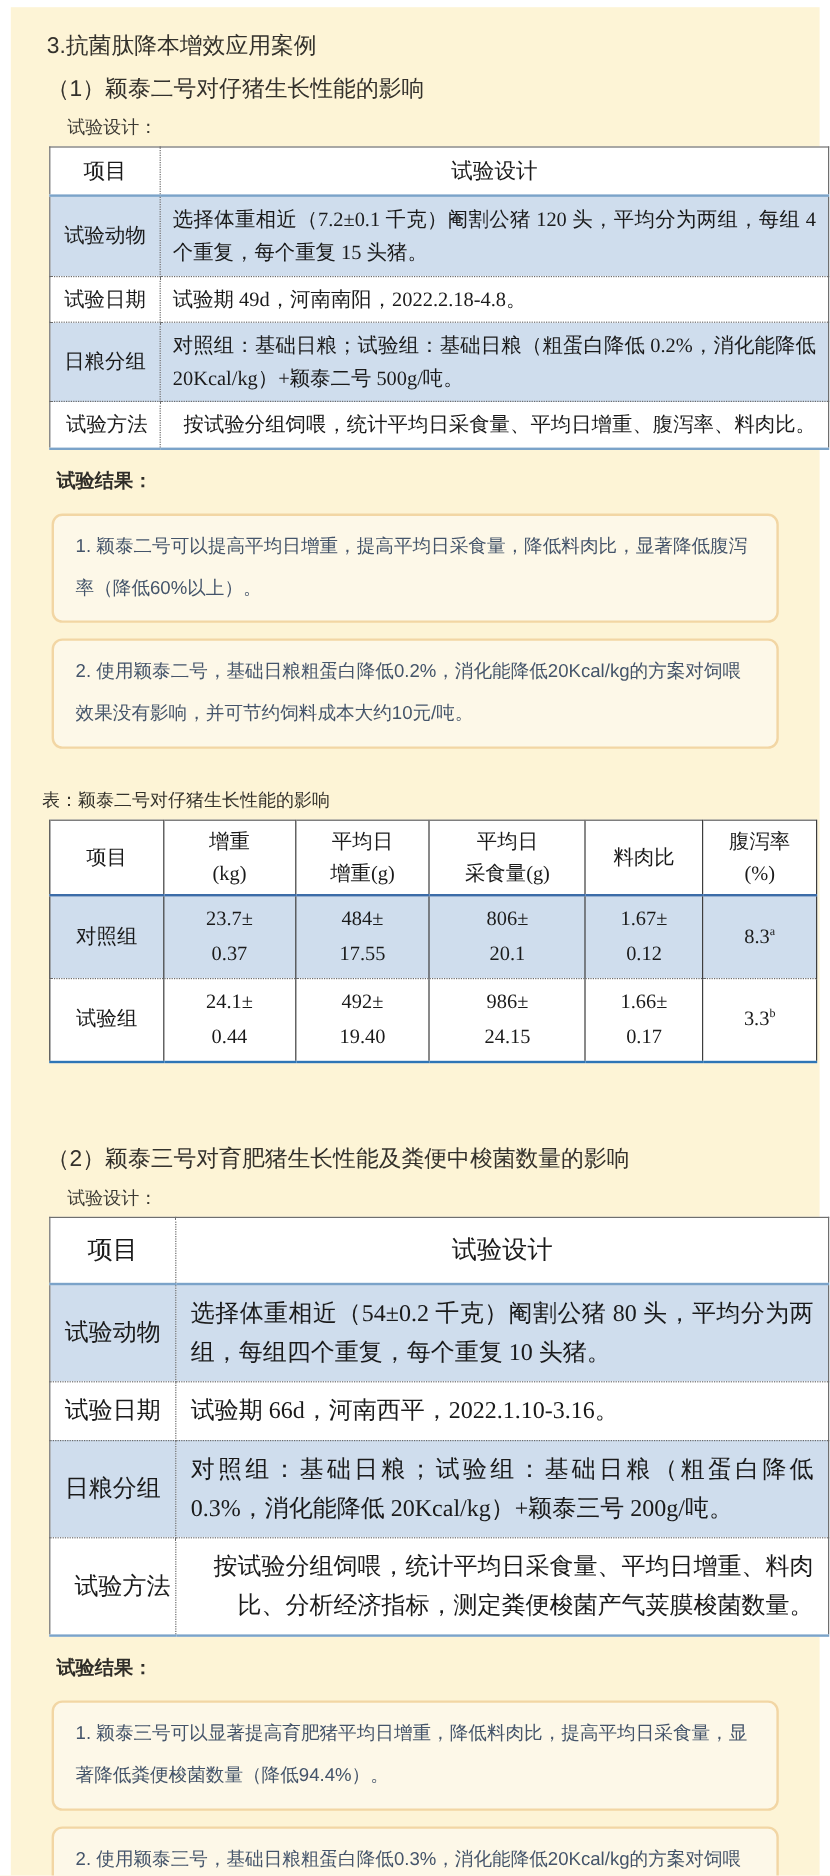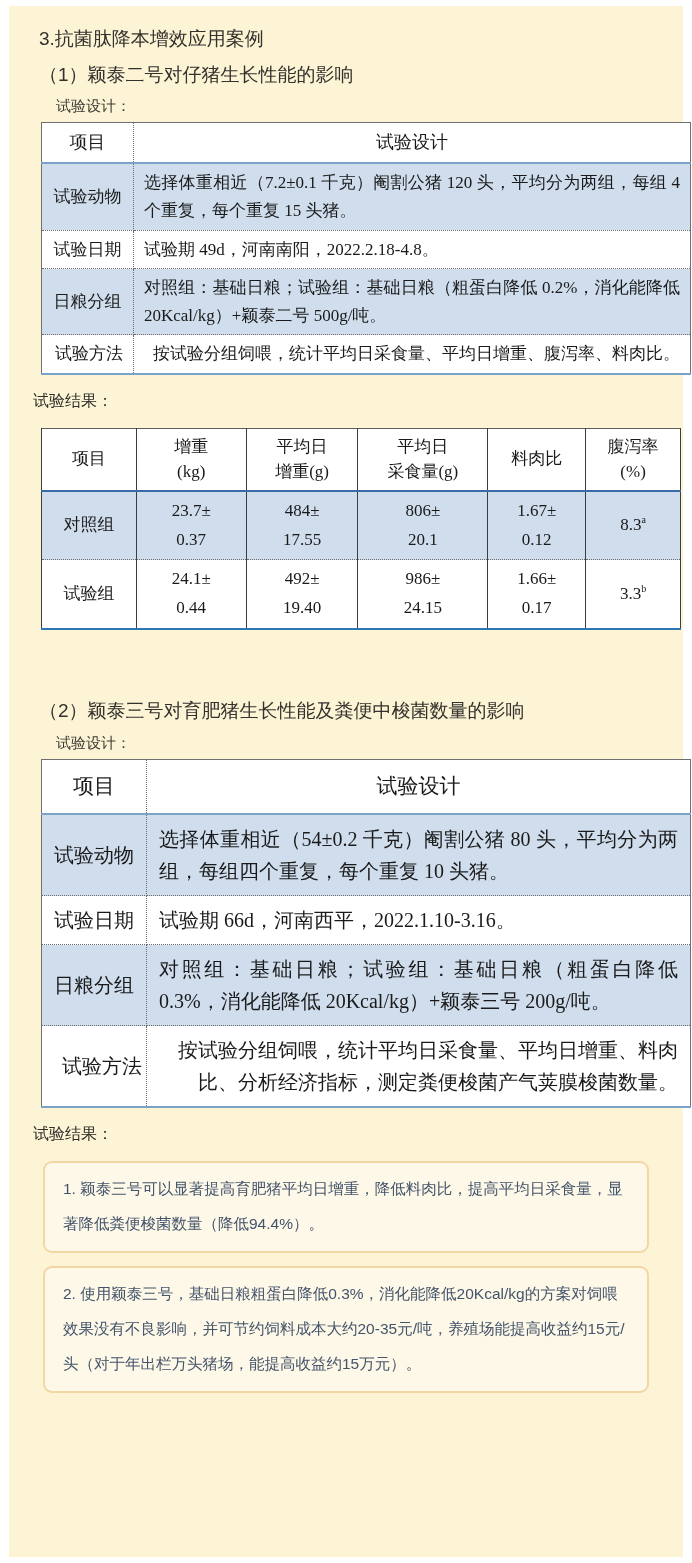--- a/index.html
+++ b/index.html
@@ -47,21 +47,21 @@
   table.design tr.hl{background:var(--row_highlight);}
   table.design tbody tr:last-child td{border-bottom:2px solid var(--header_rule);text-align:right;}
   table.t1{font-size:17px;line-height:1.62;}
   table.t1 td.rowlabel{width:92px;}
   table.t2{font-size:20px;line-height:1.6;}
   table.t2 thead th{font-size:21px;padding:10px;}
   table.t2 td{padding:8px 12px;}
   table.t2 td.rowlabel{width:105px;padding:8px 4px;}
   
   .results-label{
-    font-size:16px;font-weight:normal;color:#2f2d28;margin:16px 0 16px 2px;
+    font-size:16px;font-weight:bold;color:#2f2d28;margin:16px 0 16px 16px;
   }
   .result-box{
     background:var(--box_bg);
     border:2px solid var(--box_border);
     border-radius:9px;
     margin:0 24px 13px 12px;
     padding:9px 18px;
     color:var(--result_text);
     font-size:15.5px;line-height:2.25;
   }
@@ -124,21 +124,28 @@
         </tr>
         <tr>
           <td class="rowlabel">试验方法</td>
           <td class="cell">按试验分组饲喂，统计平均日采食量、平均日增重、腹泻率、料肉比。</td>
         </tr>
       </tbody>
     </table>
 
     <div class="results-label">试验结果：</div>
 
-
+    <div class="result-box">
+      <p>1. 颖泰二号可以提高平均日增重，提高平均日采食量，降低料肉比，显著降低腹泻率（降低60%以上）。</p>
+    </div>
+    <div class="result-box">
+      <p>2. 使用颖泰二号，基础日粮粗蛋白降低0.2%，消化能降低20Kcal/kg的方案对饲喂效果没有影响，并可节约饲料成本大约10元/吨。</p>
+    </div>
+
+    <div class="caption">表：颖泰二号对仔猪生长性能的影响</div>
 
     <table class="datatable">
       <colgroup>
         <col class="c-item">
           <col class="c-gain">
           <col class="c-adg">
         <col class="c-adfi">
           <col class="c-fcr">
           <col class="c-diar">
       </colgroup>

